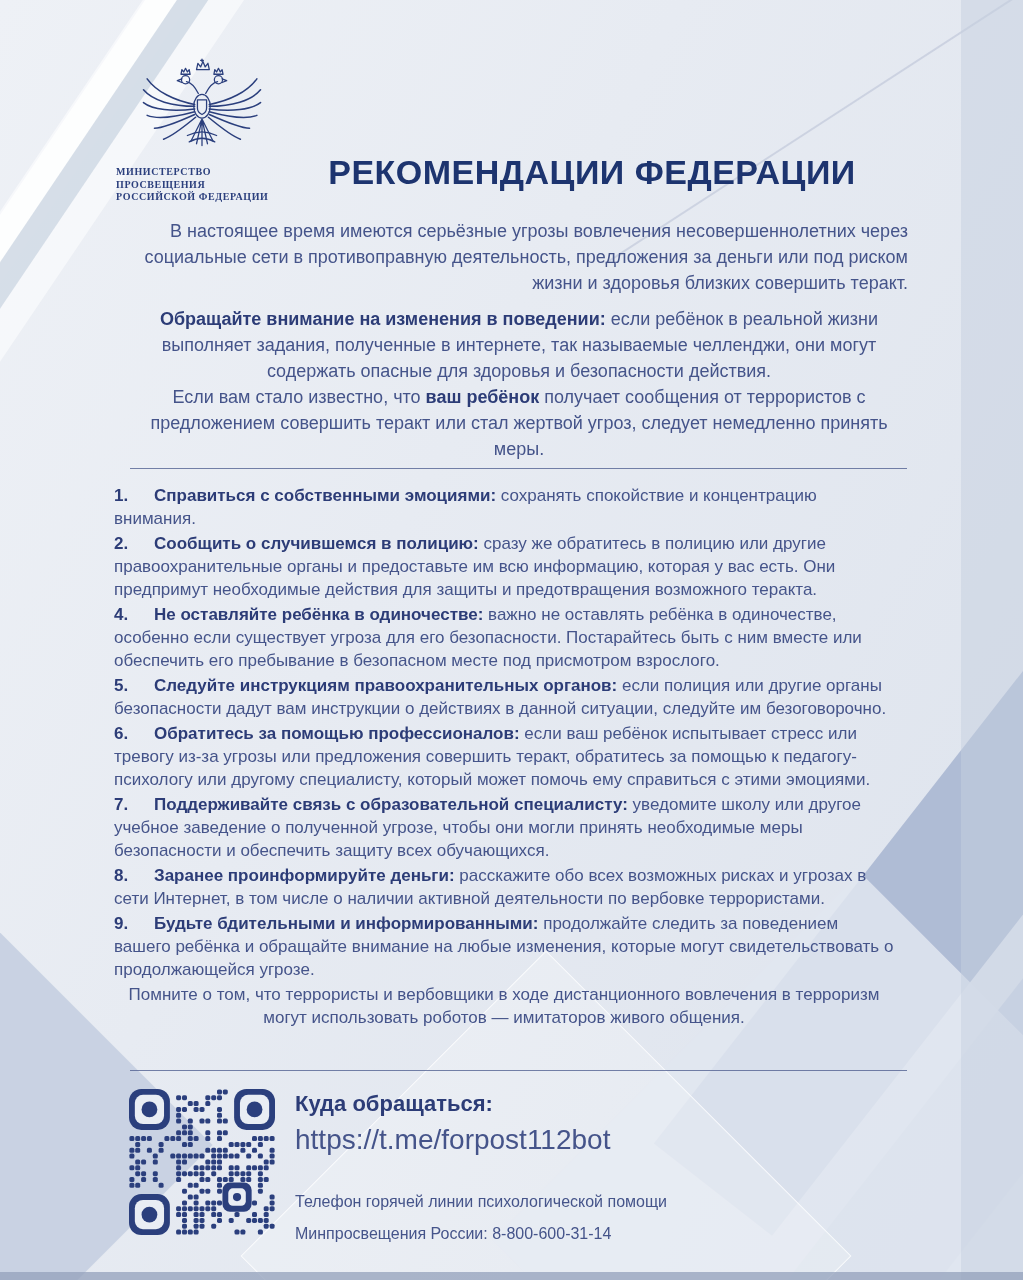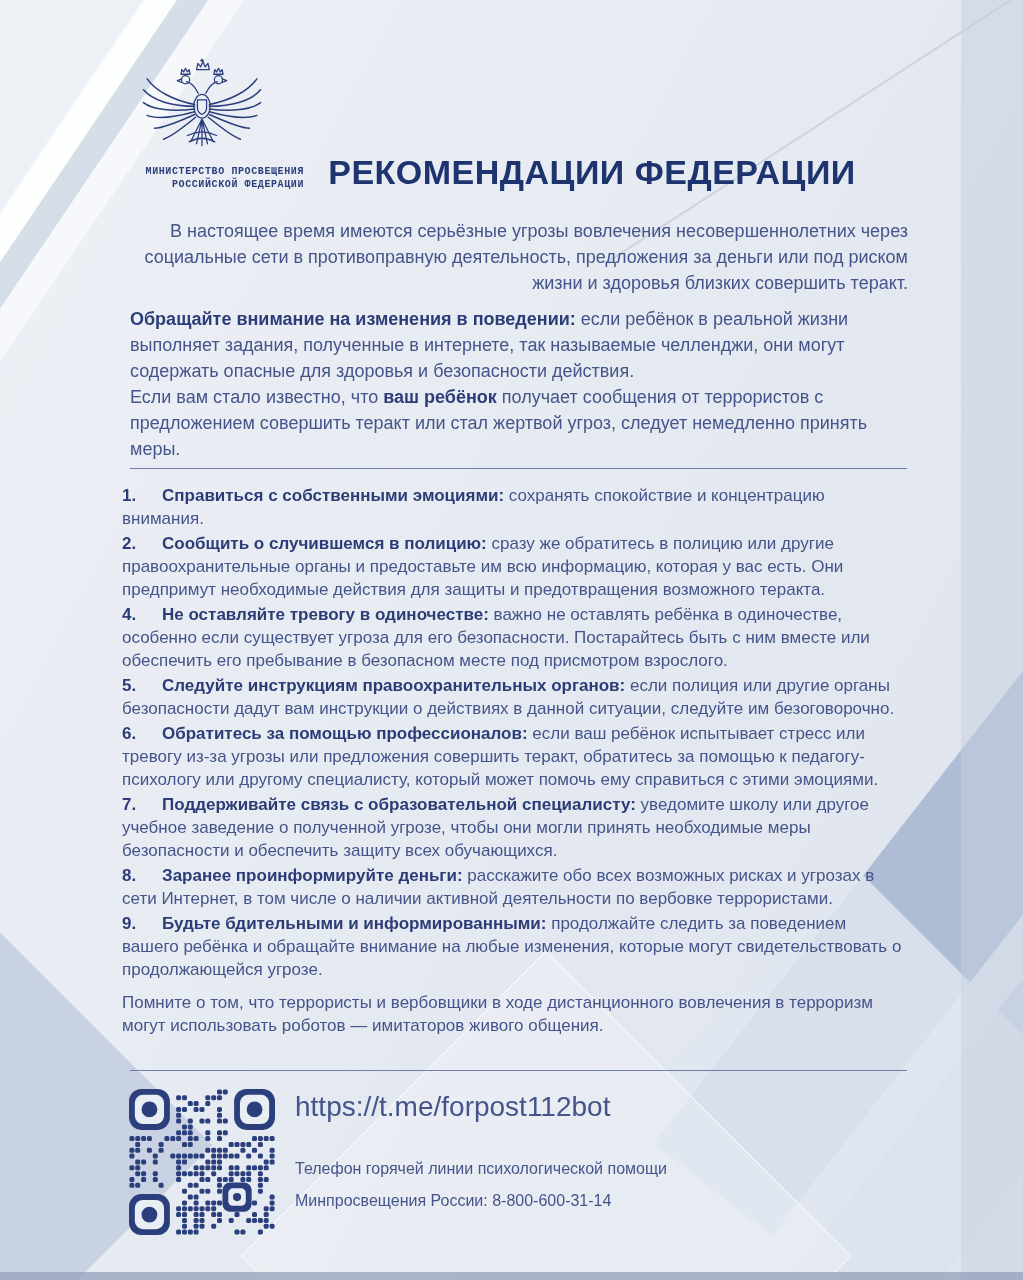--- a/index.html
+++ b/index.html
@@ -18,36 +18,36 @@
   .band-right1{left:540px; top:760px; width:900px; height:150px; background:#aab7d1; opacity:.9; transform:rotate(-52deg);}
   .band-right2{left:640px; top:930px; width:900px; height:120px; background:#c2cce0; opacity:.75; transform:rotate(-52deg);}
   .diamond-br{left:600px; top:980px; width:520px; height:520px; background:#e0e6f0; opacity:.85; transform:rotate(45deg);}
   .diamond-outline{left:330px; top:1040px; width:430px; height:430px; background:rgba(255,255,255,.22); border:1px solid rgba(255,255,255,.75); transform:rotate(45deg);}
   .vband-right{right:0; top:0; width:62px; height:1280px; background:rgba(198,207,224,.5);}
   .bottom-strip{left:0; bottom:0; width:1023px; height:8px; background:#93a0bb; opacity:.75;}
 
   
   .layer{position:absolute; z-index:2;}
   .emblem{left:138px; top:58px; width:128px; height:102px;}
-  .ministry{left:132px; top:166px; width:172px; text-align:right;
-    font-family:Liberation Mono, monospace; font-size:10px; line-height:12.5px;
+  .ministry{left:116px; top:166px; width:172px; text-align:left;
+    font-family:Liberation Serif, serif; font-size:10px; line-height:12.5px;
     letter-spacing:.6px; color:#2b3f7d; font-weight:bold;}
   .title{left:278px; top:153px; width:628px; text-align:center;
     font-size:34px; font-weight:bold; letter-spacing:.5px; color:#1d346f;}
   .para{left:130px; width:778px; color:#45548a; font-size:18px; line-height:26px;}
   .p1{top:218px;text-align:right;}
-  .p2{top:306px;}
+  .p2{top:306px;text-align:center;}
   .para b, .item b{color:#2c3c77;}
   .divider{left:130px; width:777px; height:0; border-top:1.6px solid rgba(74,90,140,.75);}
   .div1{top:468px;}
   .div2{top:1070px;}
-  .list{left:122px; top:484px; width:780px; color:#45548a; font-size:17px; line-height:23px;}
+  .list{left:114px; top:484px; width:780px; color:#45548a; font-size:17px; line-height:23px;}
   .item{margin:0 0 2px 0;}
   .item .num{display:inline-block; width:40px; font-weight:bold; color:#2c3c77;}
-  .note{margin-top:10px;}
+  .note{margin-top:2px;text-align:center;}
   .qr{left:129px; top:1089px; width:146px; height:146px;}
   .contact{left:295px; top:1091px; width:620px; color:#2b3f7d;}
   .contact-heading{font-size:22px; font-weight:bold; color:#2c3c77; margin:0 0 7px 0;}
   .contact-link{font-size:28px; color:#45548a; text-decoration:none; display:inline-block; margin:0 12px 0 0;}
   .hotline{margin:30px 0 18px 0; font-size:16px; line-height:32px; color:#45548a;}
 </style>
 </head>
 <body>
 
 <div class="page">
@@ -115,21 +115,21 @@
   <div class="layer para p2">
     <b>Обращайте внимание на изменения в поведении:</b><span> если ребёнок в реальной жизни выполняет задания, полученные в интернете, так называемые челленджи, они могут содержать опасные для здоровья и безопасности действия.</span><br>
     <span>Если вам стало известно, что </span><b>ваш ребёнок</b><span> получает сообщения от террористов с предложением совершить теракт или стал жертвой угроз, следует немедленно принять меры.</span>
   </div>
 
   <div class="layer divider div1"></div>
 
   <div class="layer list">
     <p class="item"><span class="num">1.</span><b>Справиться с собственными эмоциями:</b><span> сохранять спокойствие и концентрацию внимания.</span></p>
     <p class="item"><span class="num">2.</span><b>Сообщить о случившемся в полицию:</b><span> сразу же обратитесь в полицию или другие правоохранительные органы и предоставьте им всю информацию, которая у вас есть. Они предпримут необходимые действия для защиты и предотвращения возможного теракта.</span></p>
-    <p class="item"><span class="num">4.</span><b>Не оставляйте тревогу в одиночестве:</b><span> важно не оставлять ребёнка в одиночестве, особенно если существует угроза для его безопасности. Постарайтесь быть с ним вместе или обеспечить его пребывание в безопасном месте под присмотром взрослого.</span></p>
+    <p class="item"><span class="num">4.</span><b>Не оставляйте ребёнка в одиночестве:</b><span> важно не оставлять ребёнка в одиночестве, особенно если существует угроза для его безопасности. Постарайтесь быть с ним вместе или обеспечить его пребывание в безопасном месте под присмотром взрослого.</span></p>
     <p class="item"><span class="num">5.</span><b>Следуйте инструкциям правоохранительных органов:</b><span> если полиция или другие органы безопасности дадут вам инструкции о действиях в данной ситуации, следуйте им безоговорочно.</span></p>
     <p class="item"><span class="num">6.</span><b>Обратитесь за помощью профессионалов:</b><span> если ваш ребёнок испытывает стресс или тревогу из-за угрозы или предложения совершить теракт, обратитесь за помощью к педагогу-психологу или другому специалисту, который может помочь ему справиться с этими эмоциями.</span></p>
     <p class="item"><span class="num">7.</span><b>Поддерживайте связь с образовательной специалисту:</b><span> уведомите школу или другое учебное заведение о полученной угрозе, чтобы они могли принять необходимые меры безопасности и обеспечить защиту всех обучающихся.</span></p>
     <p class="item"><span class="num">8.</span><b>Заранее проинформируйте деньги:</b><span> расскажите обо всех возможных рисках и угрозах в сети Интернет, в том числе о наличии активной деятельности по вербовке террористами.</span></p>
     <p class="item"><span class="num">9.</span><b>Будьте бдительными и информированными:</b><span> продолжайте следить за поведением вашего ребёнка и обращайте внимание на любые изменения, которые могут свидетельствовать о продолжающейся угрозе.</span></p>
     <p class="item note">Помните о том, что террористы и вербовщики в ходе дистанционного вовлечения в терроризм могут использовать роботов — имитаторов живого общения.</p>
   </div>
 
   <div class="layer divider div2"></div>
 
@@ -338,20 +338,21 @@
         <circle cx="125.56" cy="20.439999999999998" r="7.884" fill="#2b3f7d"></circle>
         <rect x="0" y="105.12" width="40.879999999999995" height="40.879999999999995" rx="12.264" fill="#2b3f7d"></rect>
         <rect x="5.84" y="110.96000000000001" width="29.2" height="29.2" rx="8.176" fill="#e9edf4"></rect>
         <circle cx="20.439999999999998" cy="125.56" r="7.884" fill="#2b3f7d"></circle>
         <rect x="93.44" y="93.44" width="29.2" height="29.2" rx="7.592" fill="#2b3f7d"></rect>
         <rect x="99.28" y="99.28" width="17.52" height="17.52" rx="4.672" fill="#e9edf4"></rect>
         <circle cx="108.03999999999999" cy="108.03999999999999" r="4.088" fill="#2b3f7d"></circle>
       </svg>
   </div>
   <div class="layer contact">
+    <p class="contact-heading">Куда обращаться:</p>
     <a class="contact-link" href="#">https://t.me/forpost112bot</a>
     <p class="hotline">
       <span>Телефон горячей линии психологической помощи</span><br>
       <span>Минпросвещения России: 8-800-600-31-14</span>
     </p>
   </div>
 
 </div>
 
 </body></html>

